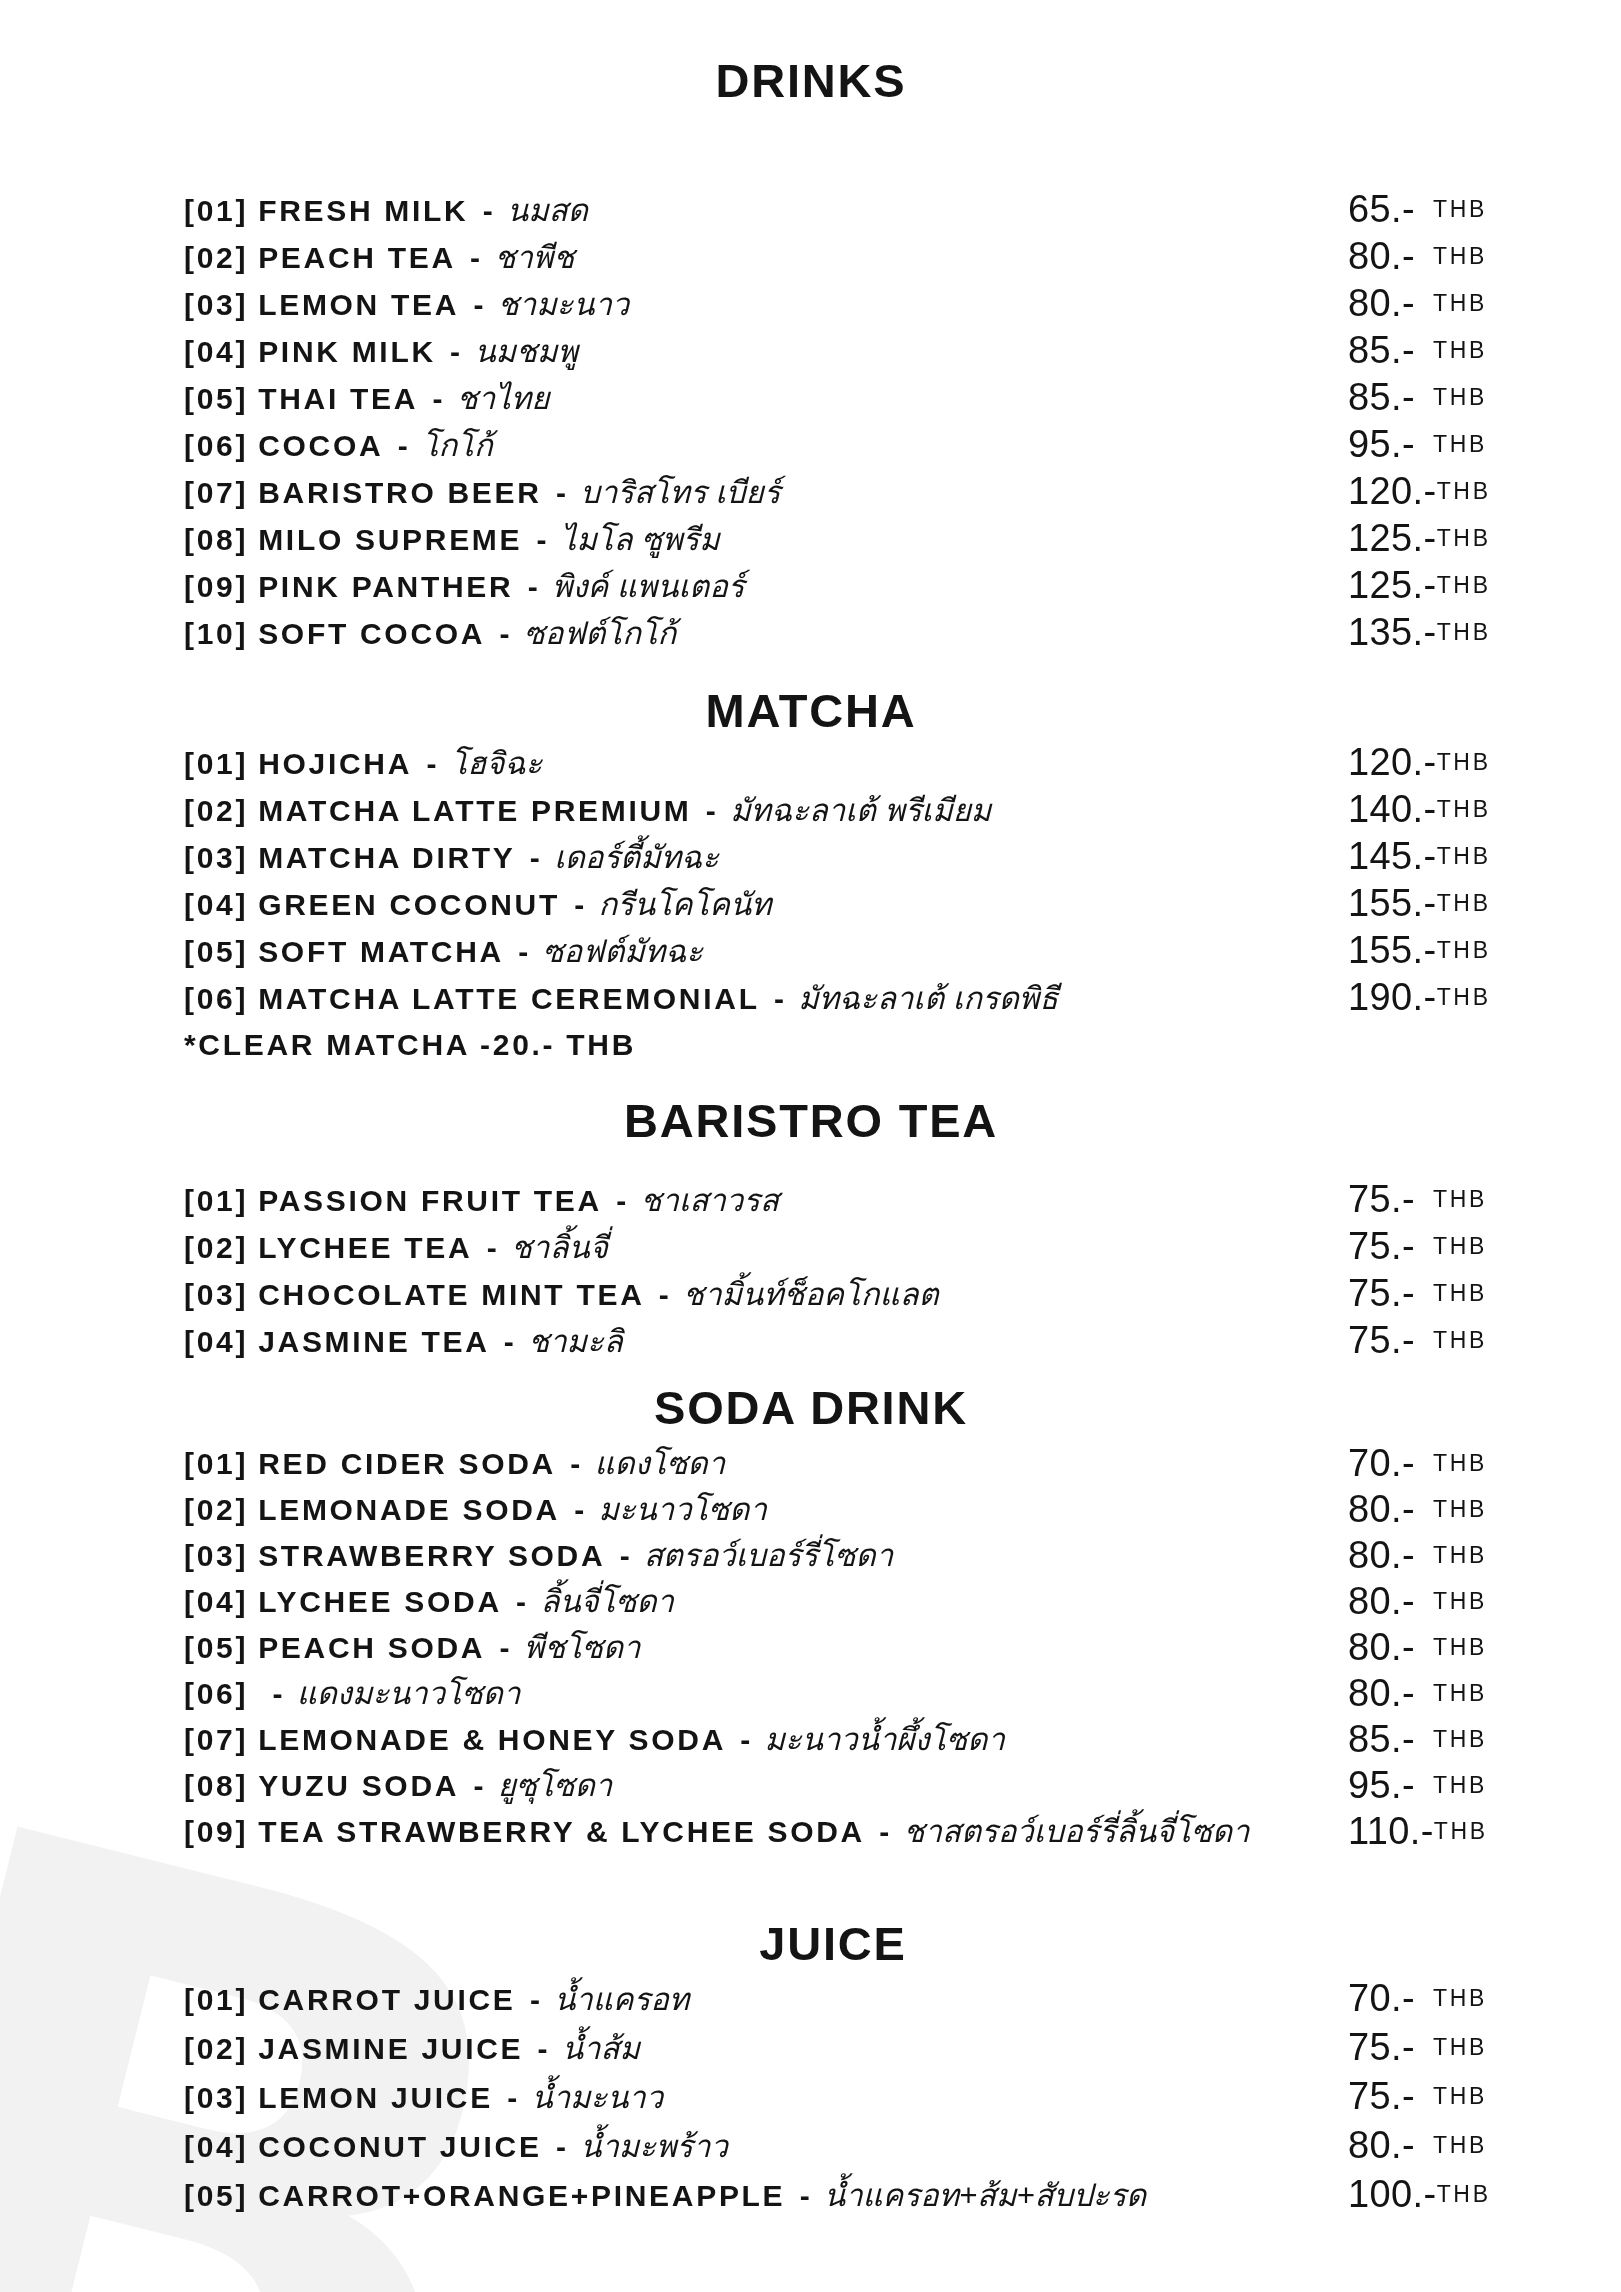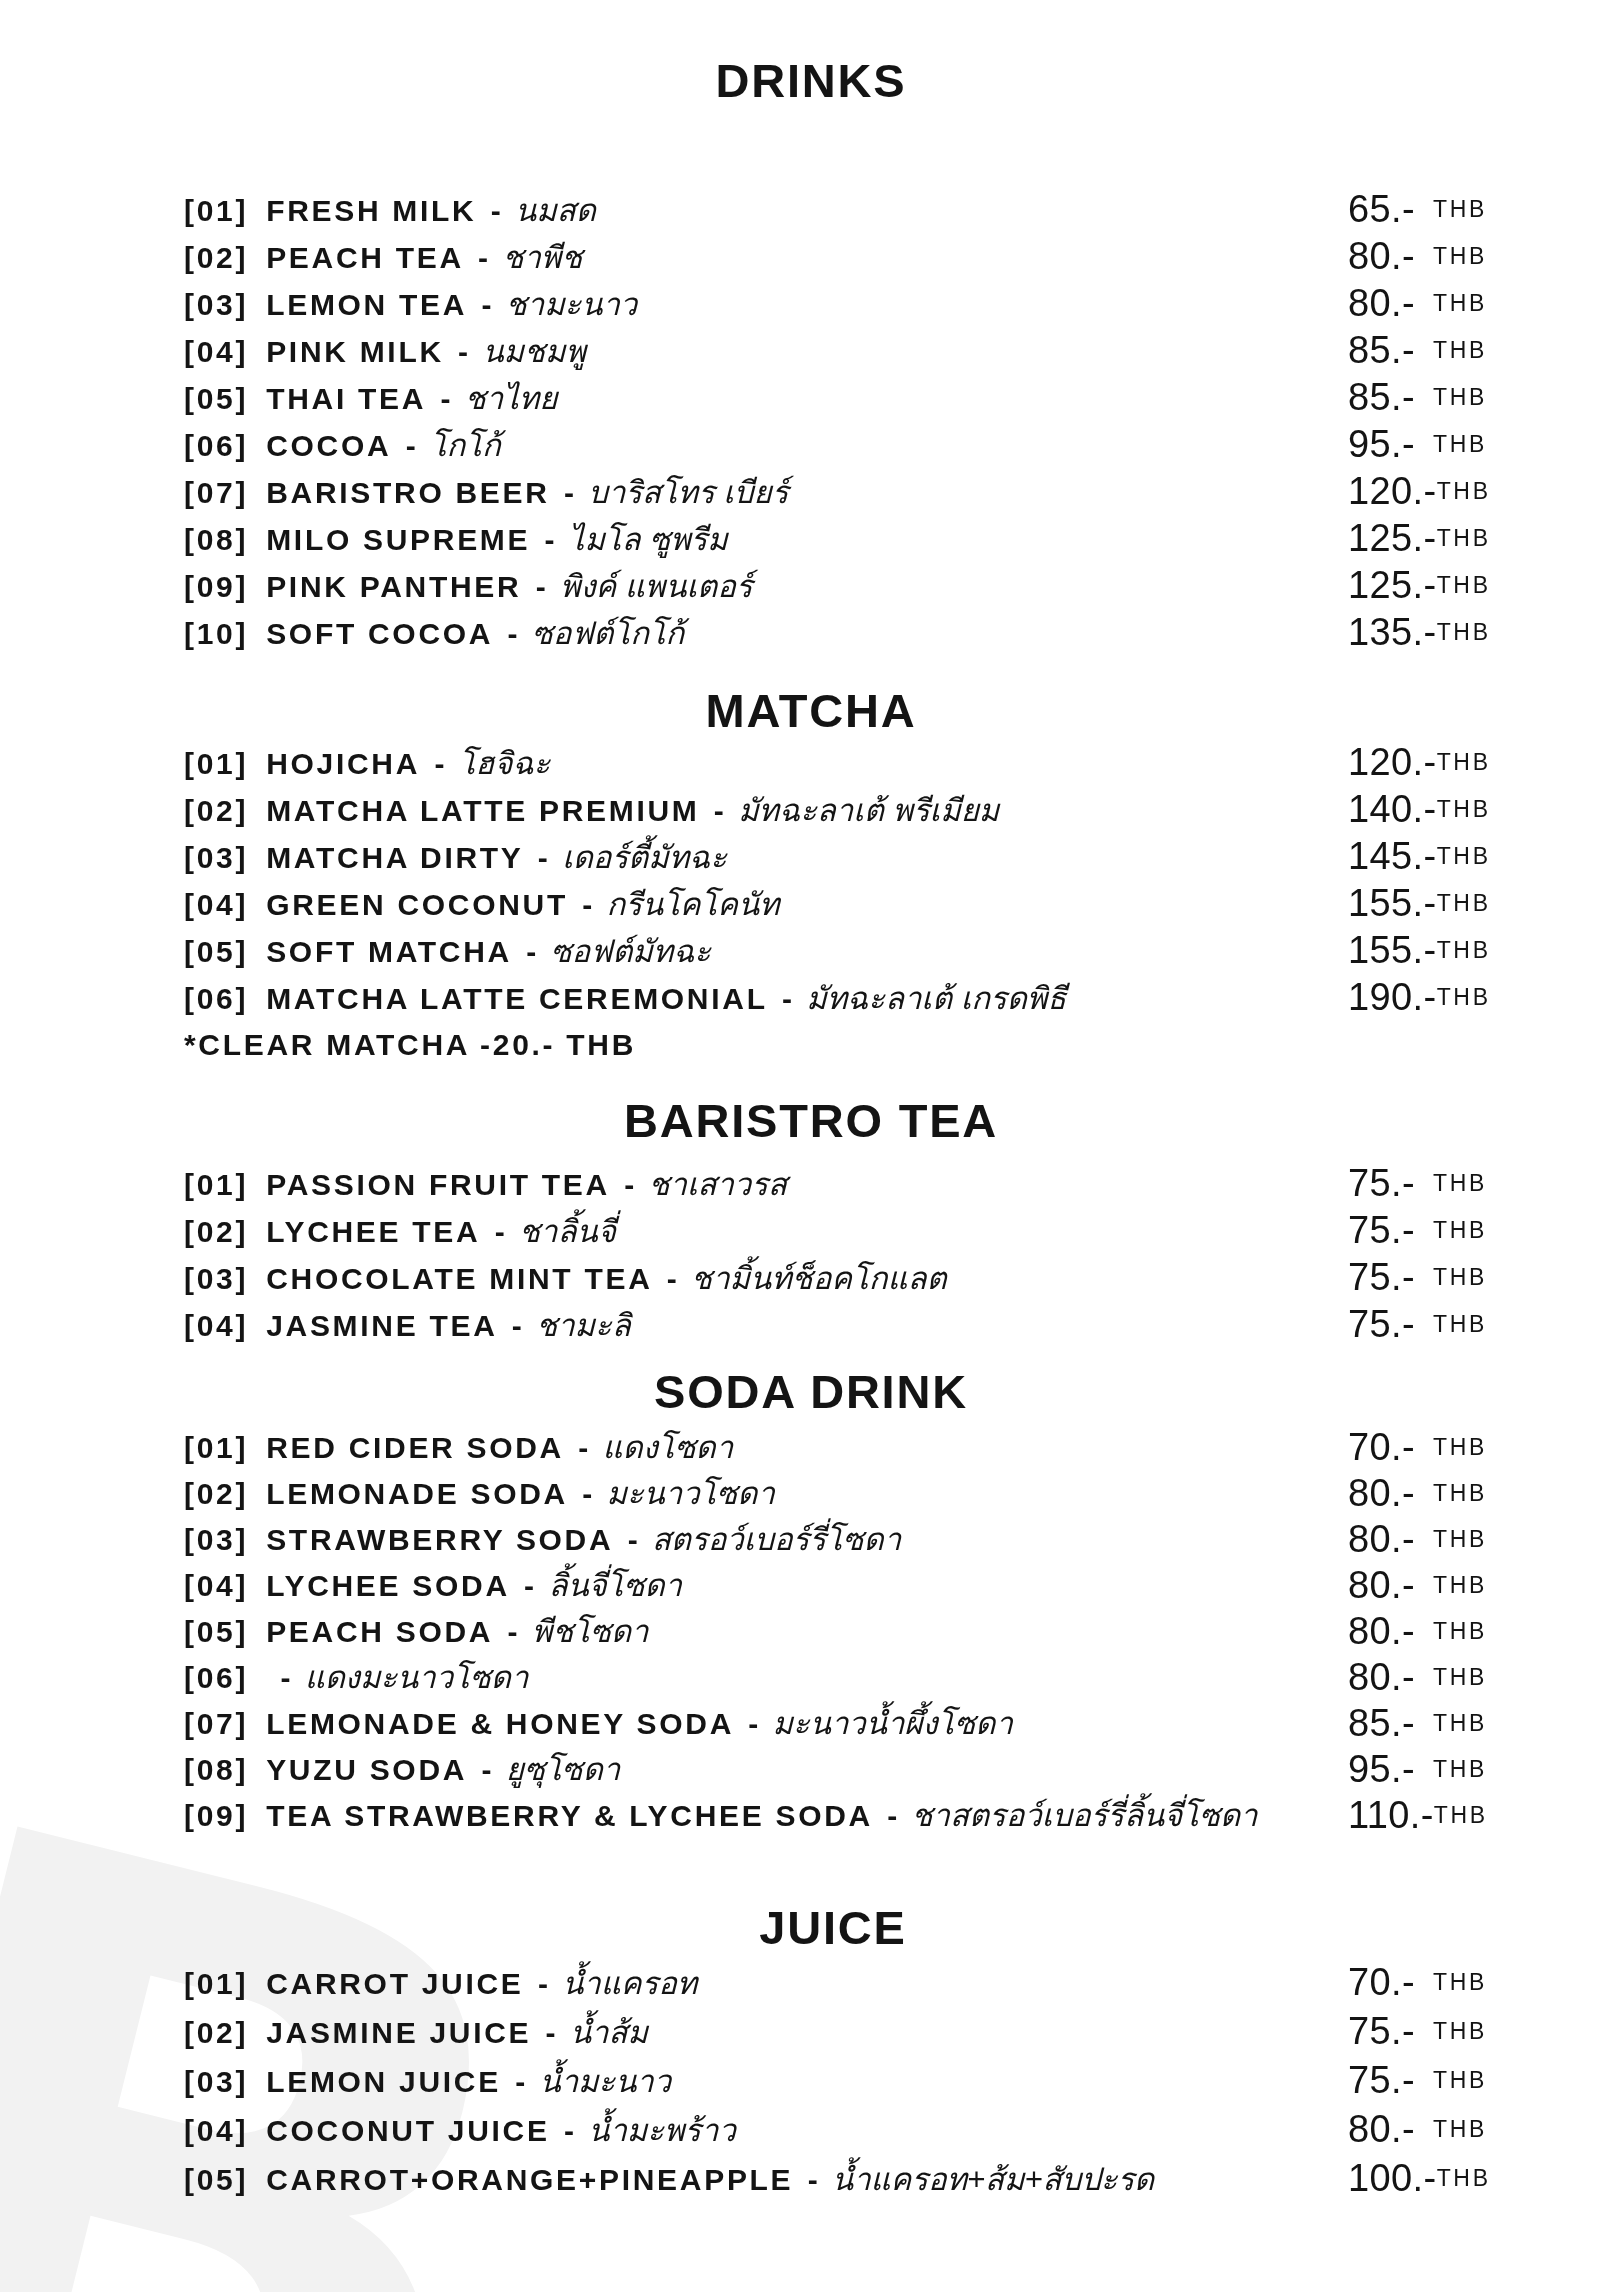--- a/index.html
+++ b/index.html
@@ -55,21 +55,21 @@
     display: flex;
     align-items: baseline;
     white-space: nowrap;
     overflow: visible;
   }
   .i-num, .i-en {
     font-size: 30px;
     font-weight: 700;
     letter-spacing: 2.7px;
   }
-  .i-num { margin-right: 18px; }
+  .i-num { margin-right: 10px; }
   .i-dash {
     font-size: 30px;
     font-weight: 700;
     margin: 0 14.3px;
   }
   .i-th {
     font-size: 31px;
     font-weight: 400;
     letter-spacing: 0px;
     font-style: italic;
@@ -92,21 +92,21 @@
     padding-left: 184px;
     font-size: 30px;
     font-weight: 700;
     letter-spacing: 2.7px;
   }
   
   .sec-0 .section-title { margin-bottom: 82px; }
   .sec-1 { margin-top: 3.6px; }
   .sec-1 .section-title { margin-bottom: 5.4px; margin-top: 31px; }
   .sec-2 { margin-top: 29px; }
-  .sec-2 .section-title { margin-bottom: 16px; }
+  .sec-2 .section-title { margin-bottom: 32px; }
   .sec-3 { margin-top: 19.7px; }
   .sec-3 .section-title { margin-bottom: 9px; }
   .sec-3 .item { height: 46px; }
   .sec-4 { margin-top: 66px; }
   .sec-4 .section-title { margin-bottom: 7.2px; padding-left: 44px; }
   .sec-4 .item { height: 49px; }
 </style>
 </head>
 <body>
 

